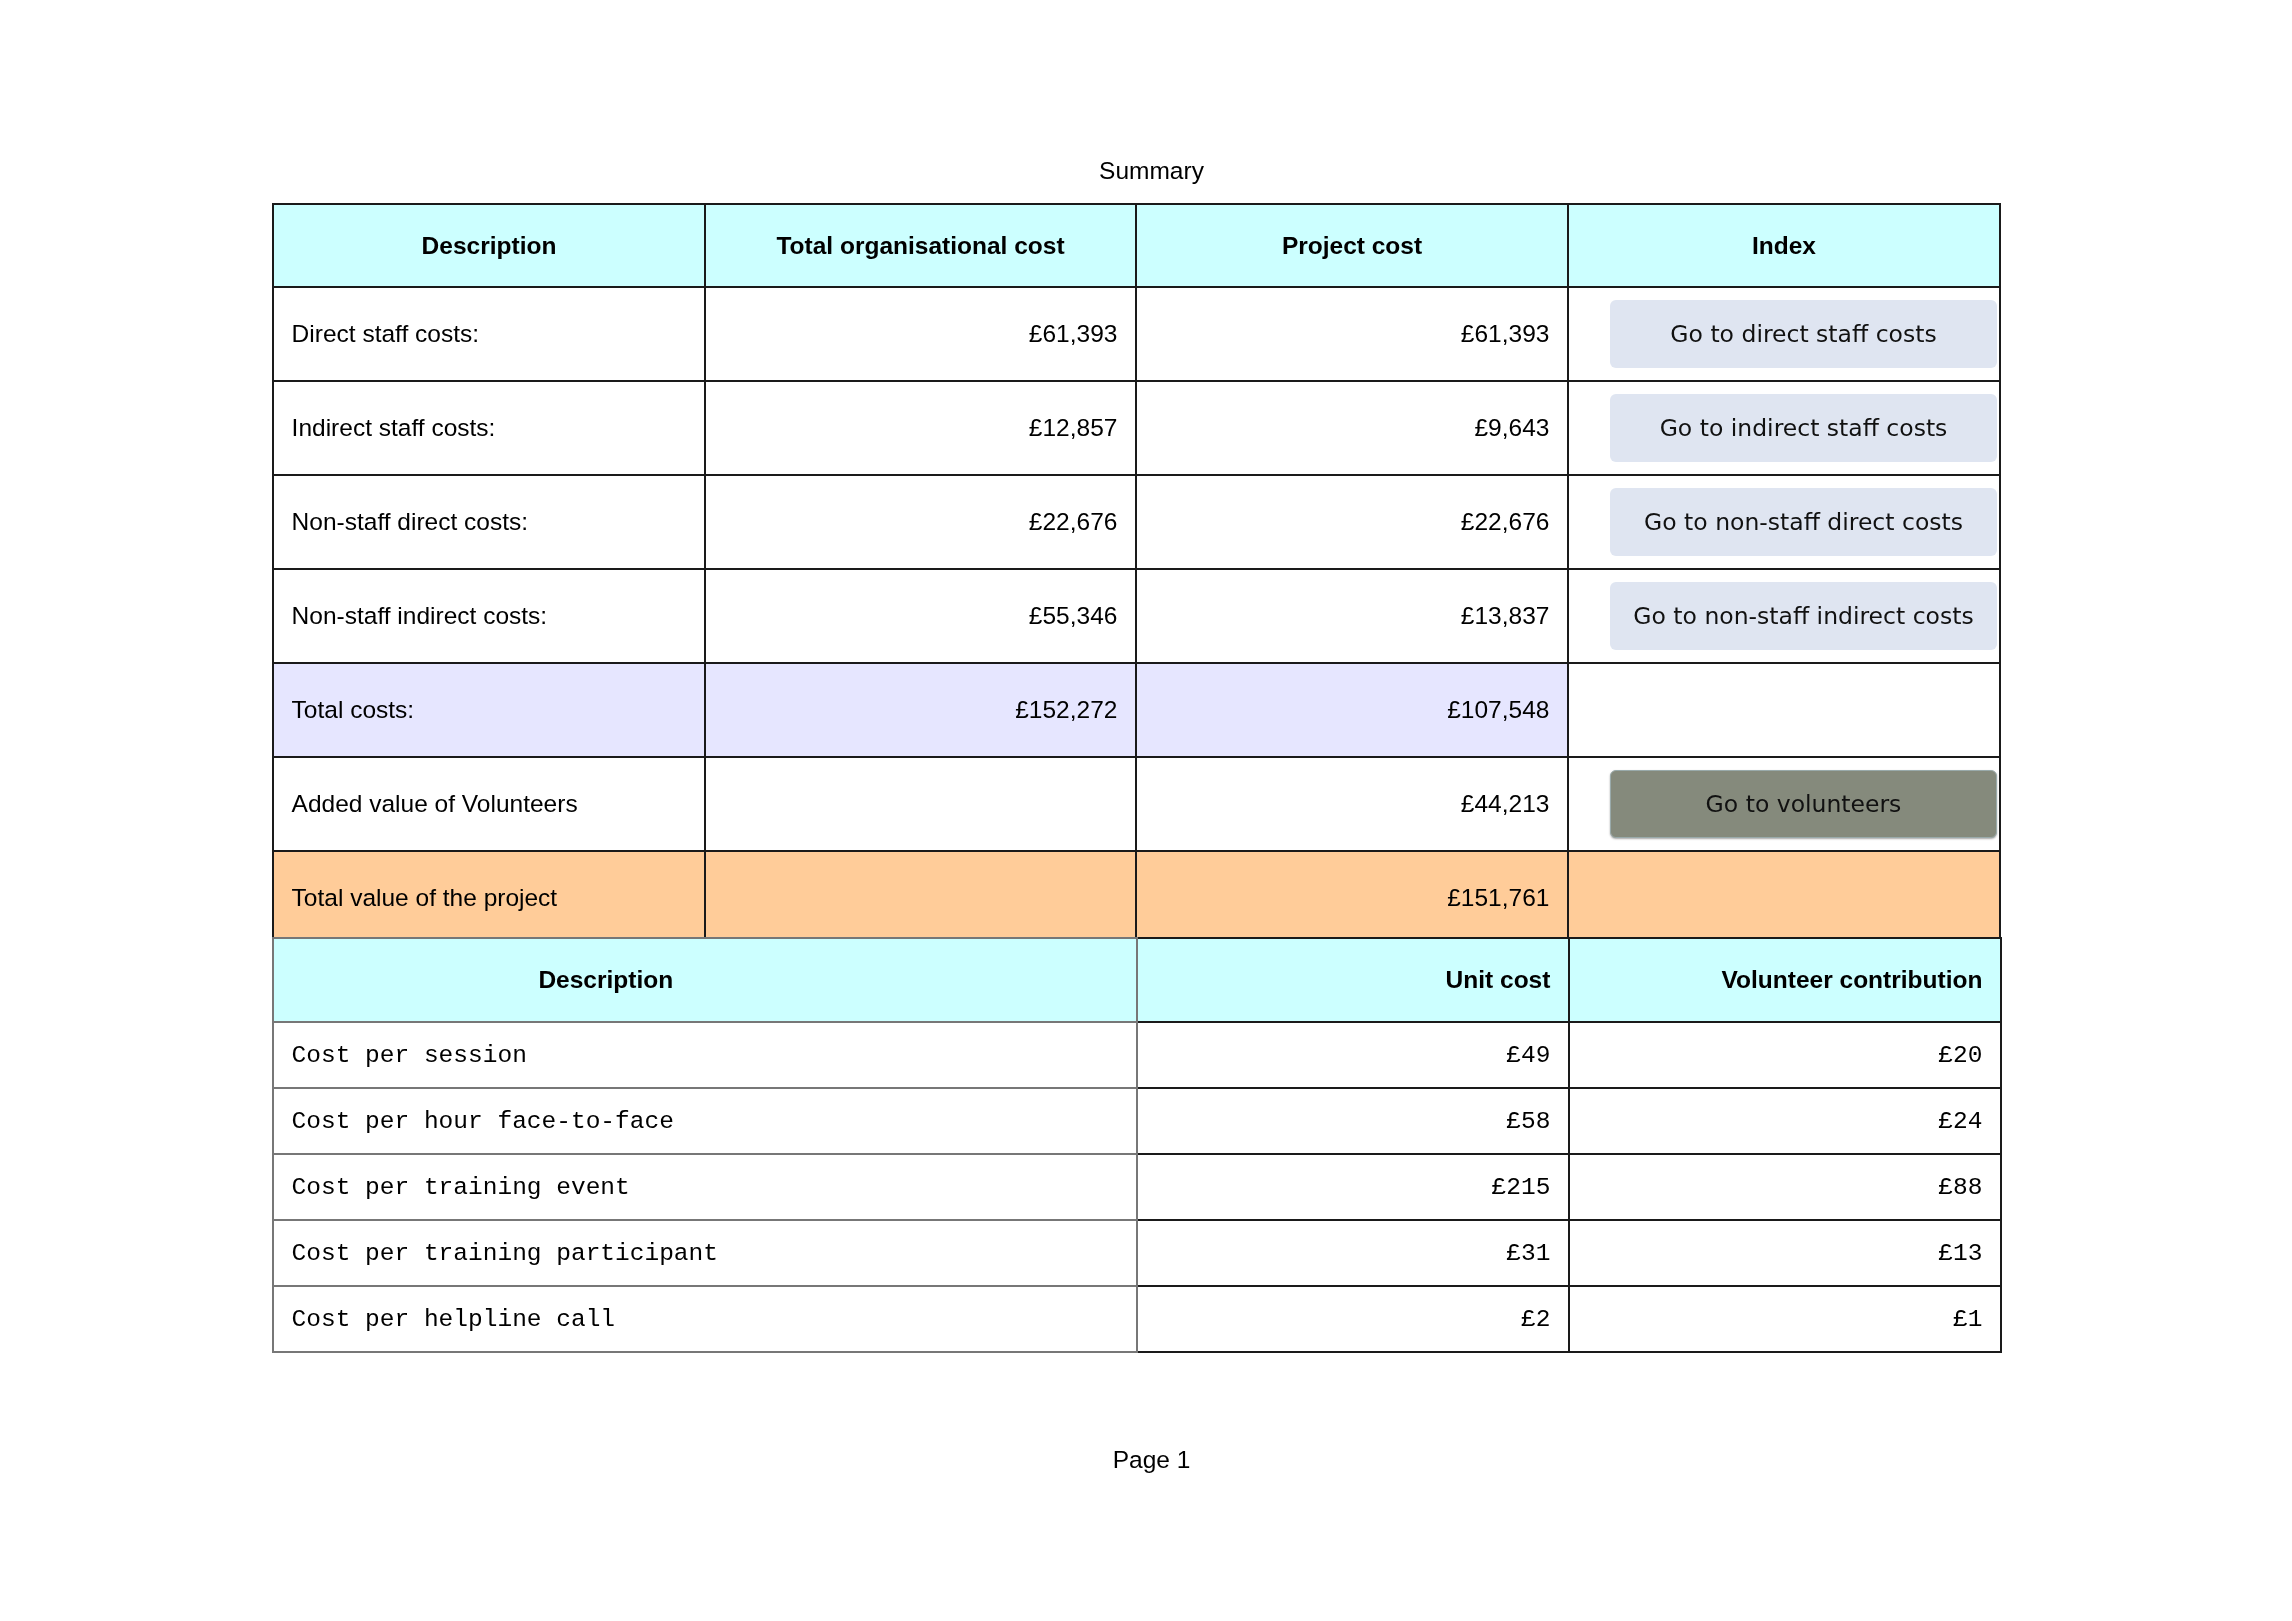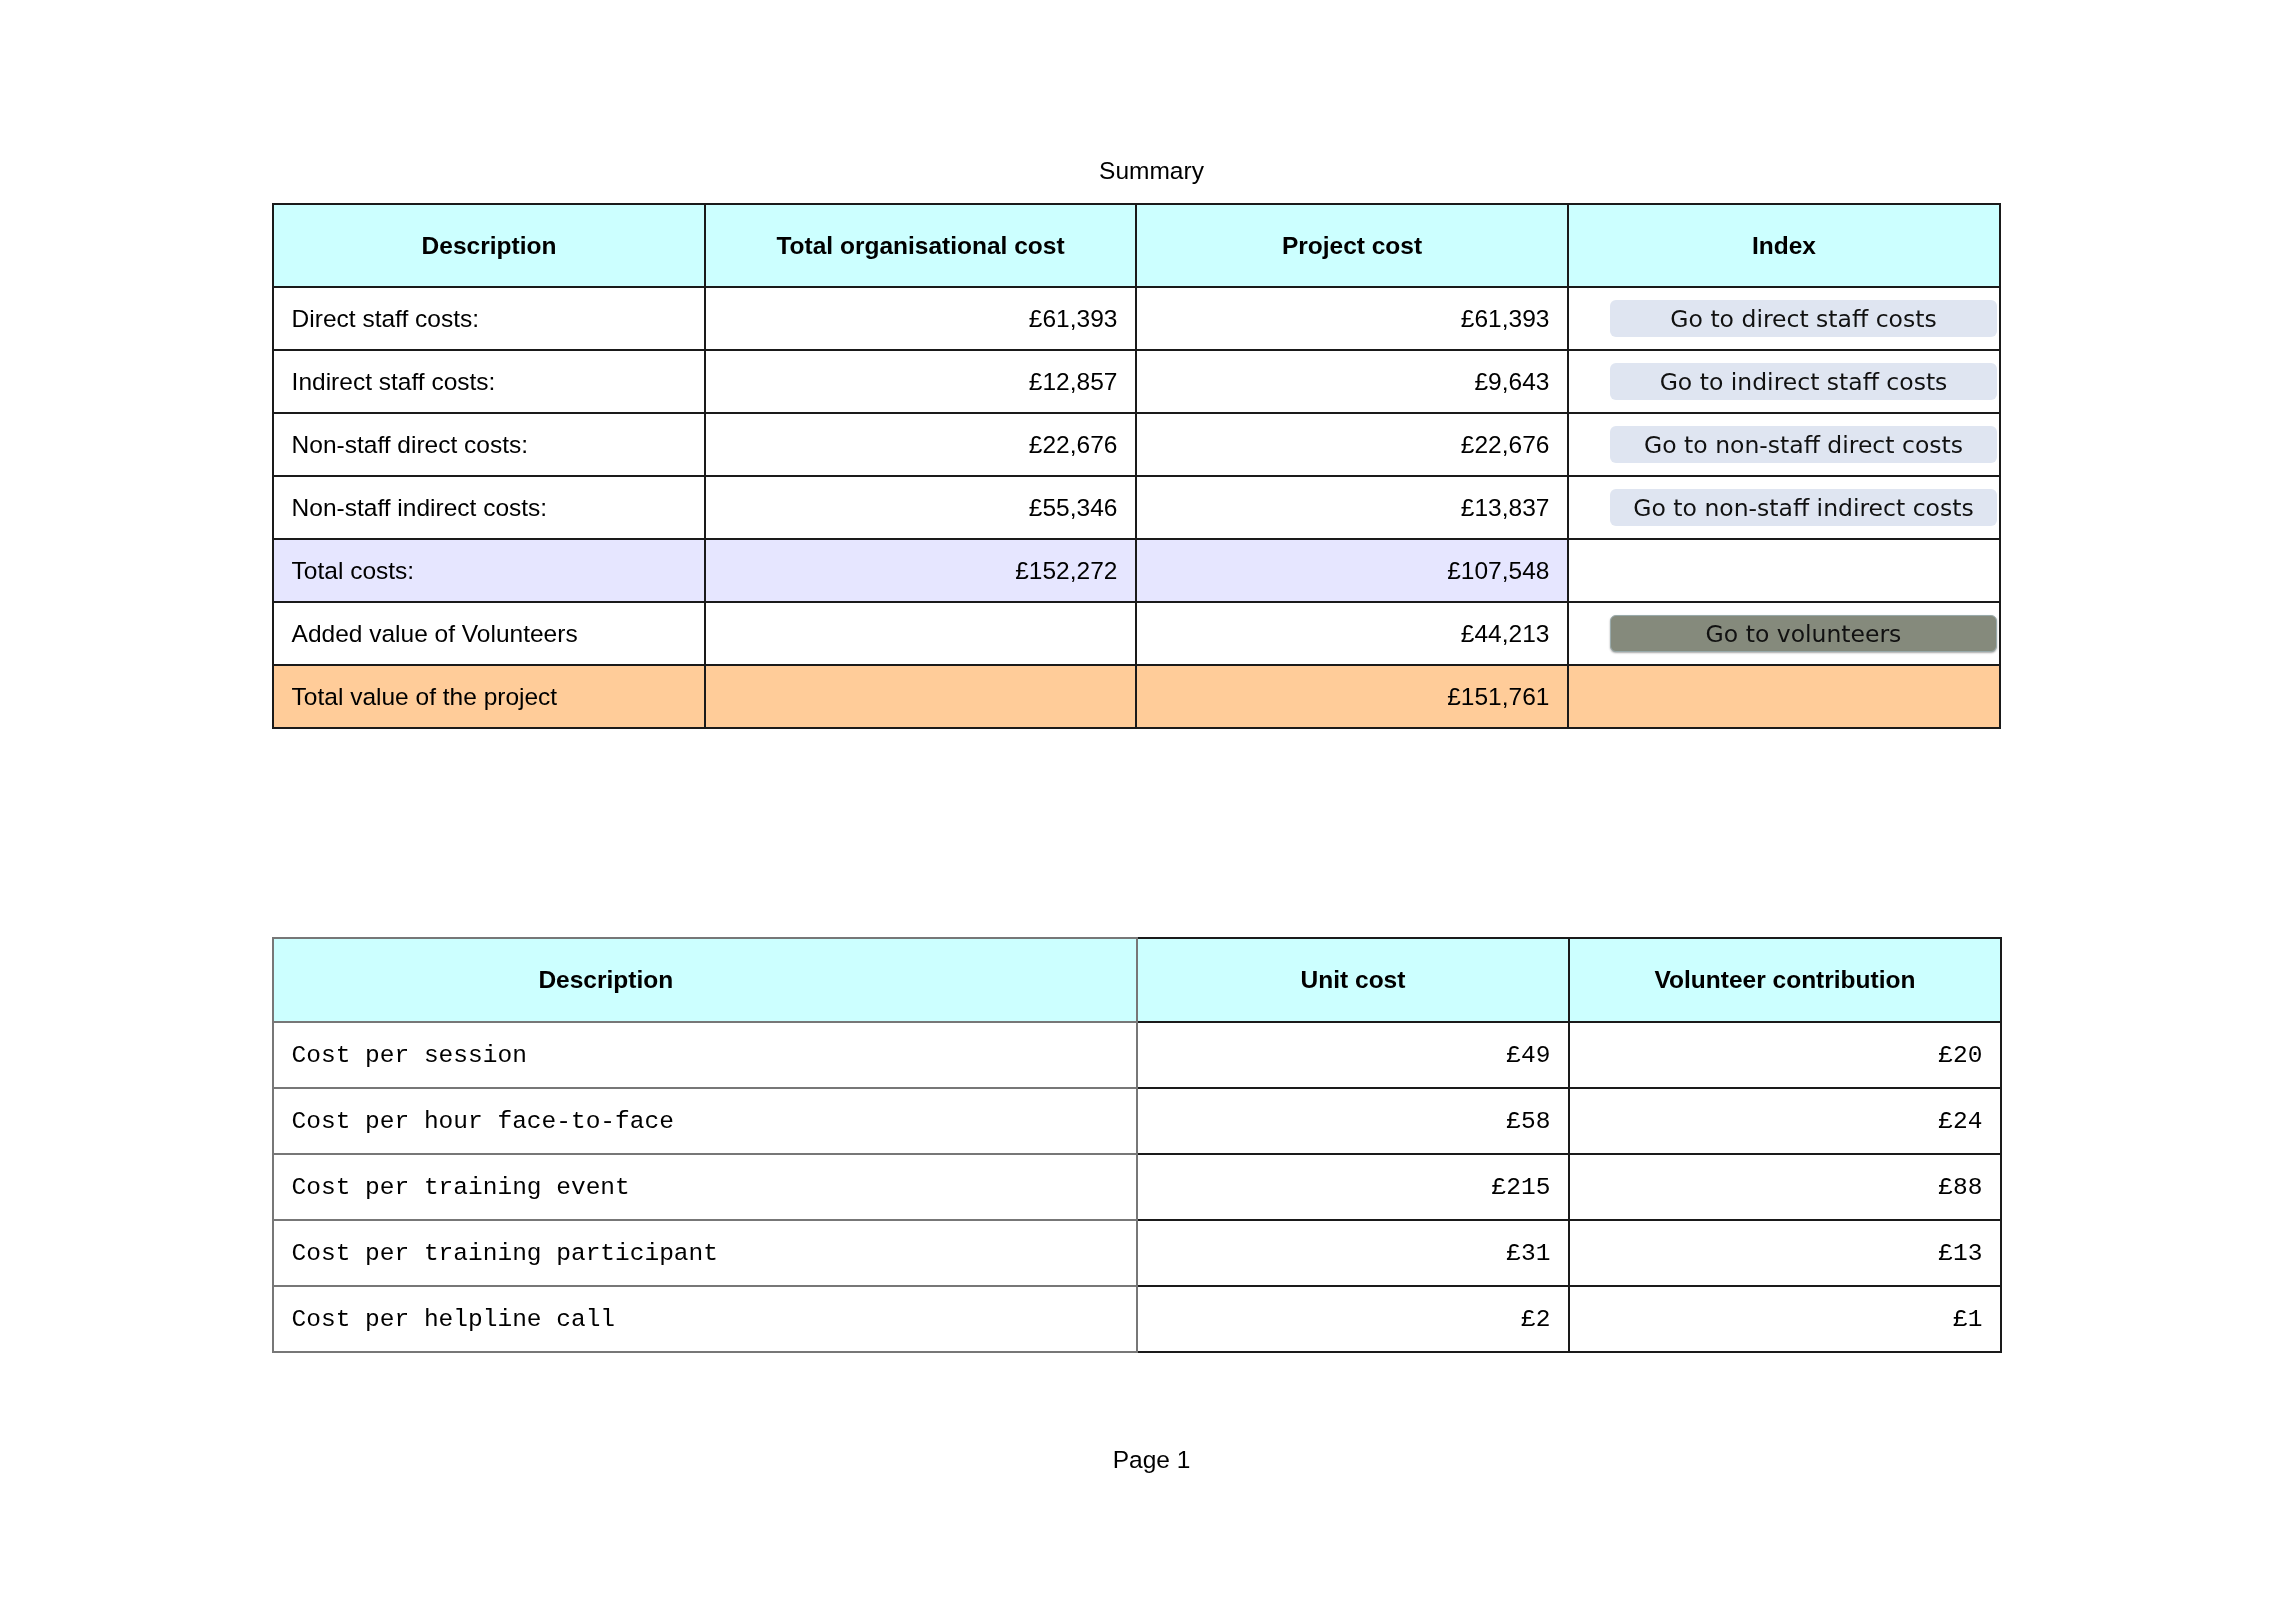--- a/index.html
+++ b/index.html
@@ -5,35 +5,35 @@
   html, body { margin: 0; padding: 0; background: #ffffff; }
   body { width: 2293px; height: 1621px; position: relative; overflow: hidden;
          font-family: "Liberation Sans", sans-serif; color: #000; }
   .title { position: absolute; left: 0; width: 2303px; top: 157px; text-align: center;
            font-size: 24.5px; }
   table { position: absolute; border-collapse: collapse; table-layout: fixed; border-radius: 23px; }
   td, th { font-size: 24.5px; padding: 0 17.6px; box-sizing: border-box; }
   #t1 { left: 272px; top: 203px; width: 1728px; }
   #t1 th, #t1 td { border: 2.9px solid #1a1a1a; }
   #t1 th { height: 83px; background: #ccffff; font-weight: bold; text-align: center; }
-  #t1 td { height: 63px; }
+  #t1 td { height: 94px; }
   .num { text-align: right; }
   .totals td { background: #e6e6ff; font-weight: normal; }
   .projval td { background: #ffcc99; }
   .idx { position: relative; padding: 12px; }
   .btn { position: absolute; left: 41px; right: 2px; top: 11.8px; bottom: 11.8px;
          background: #dfe5f1; border-radius: 5.9px; display: flex; align-items: center;
          justify-content: center; font-family: "DejaVu Sans", sans-serif; font-size: 23.5px;
          color: #111; cursor: pointer; }
   .btn.dark { background: #858a7c; box-shadow: 0 1px 2px rgba(0,0,0,0.35); border: 1px solid #9aa; text-align: center; }
   #t2 { left: 272px; top: 937px; width: 1729px; }
   #t2 th { height: 84px; background: #ccffff; font-weight: bold; text-align: center; }
   #t2 td { height: 66px; font-family: Liberation Mono, monospace; }
   #t2 .desc { border: 2px solid #777; }
-  #t2 .dark-b { border: 2.9px solid #1a1a1a; }
+  #t2 .dark-b { border: 2.9px solid #1a1a1a; text-align: right; }
   #t2 th.desc { padding-right: 216px; }
   .page { position: absolute; left: 0; width: 2303px; top: 1446px; text-align: center;
           font-size: 24.5px; }
 </style>
 </head>
 <body>
 
 <div class="title">Summary</div>
 
 <table id="t1">

